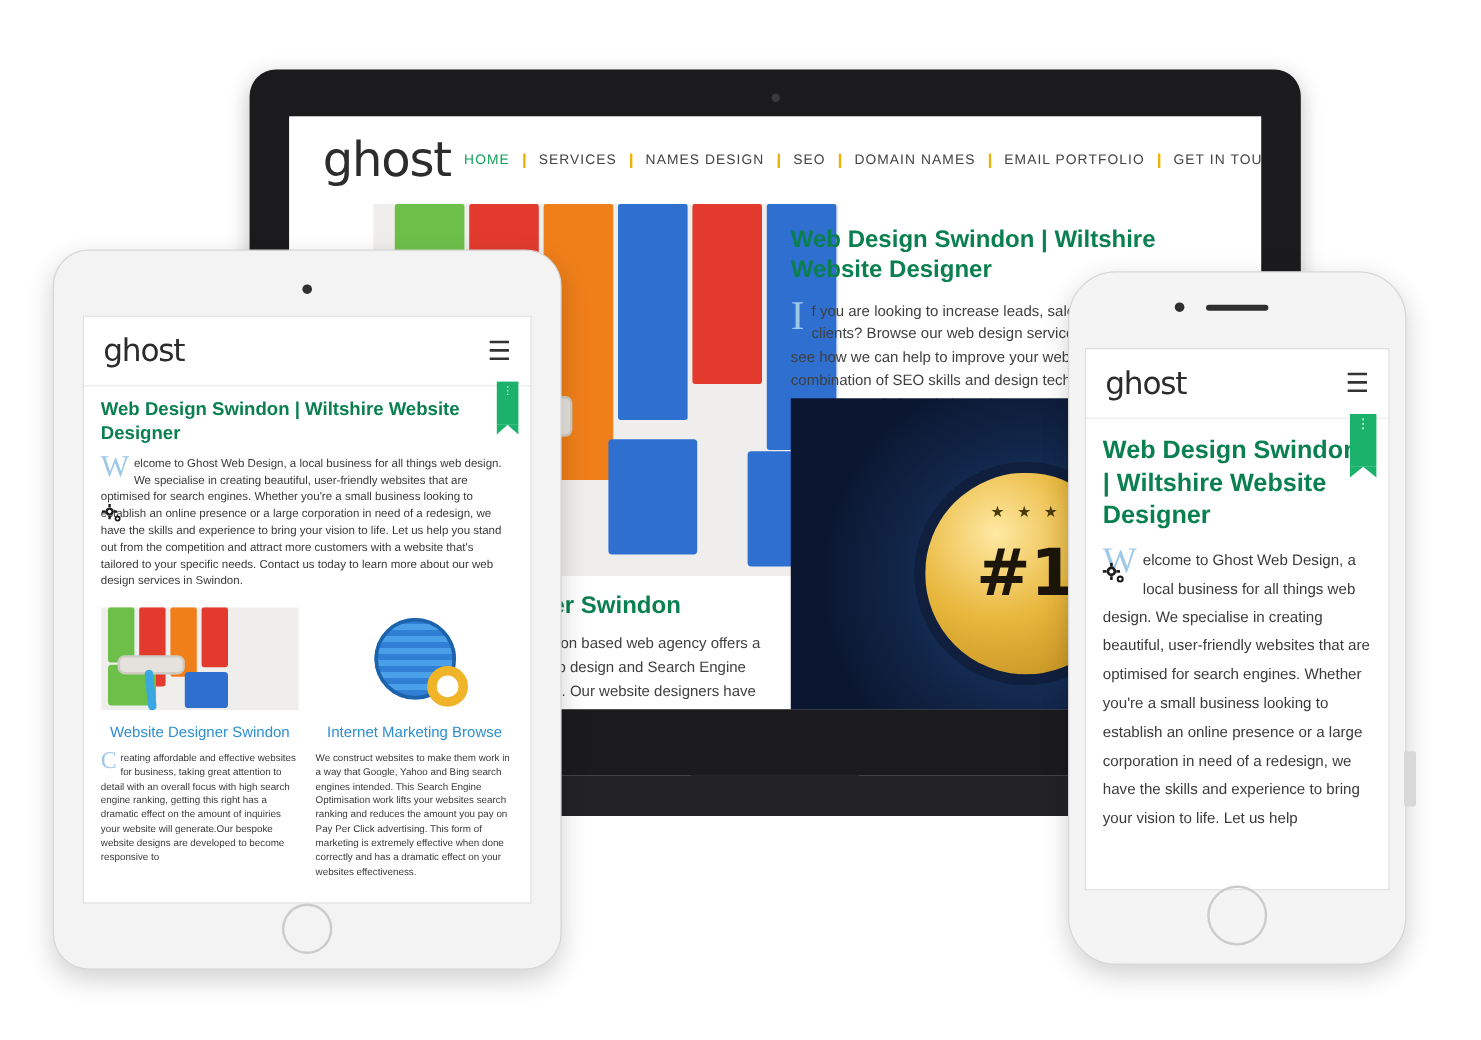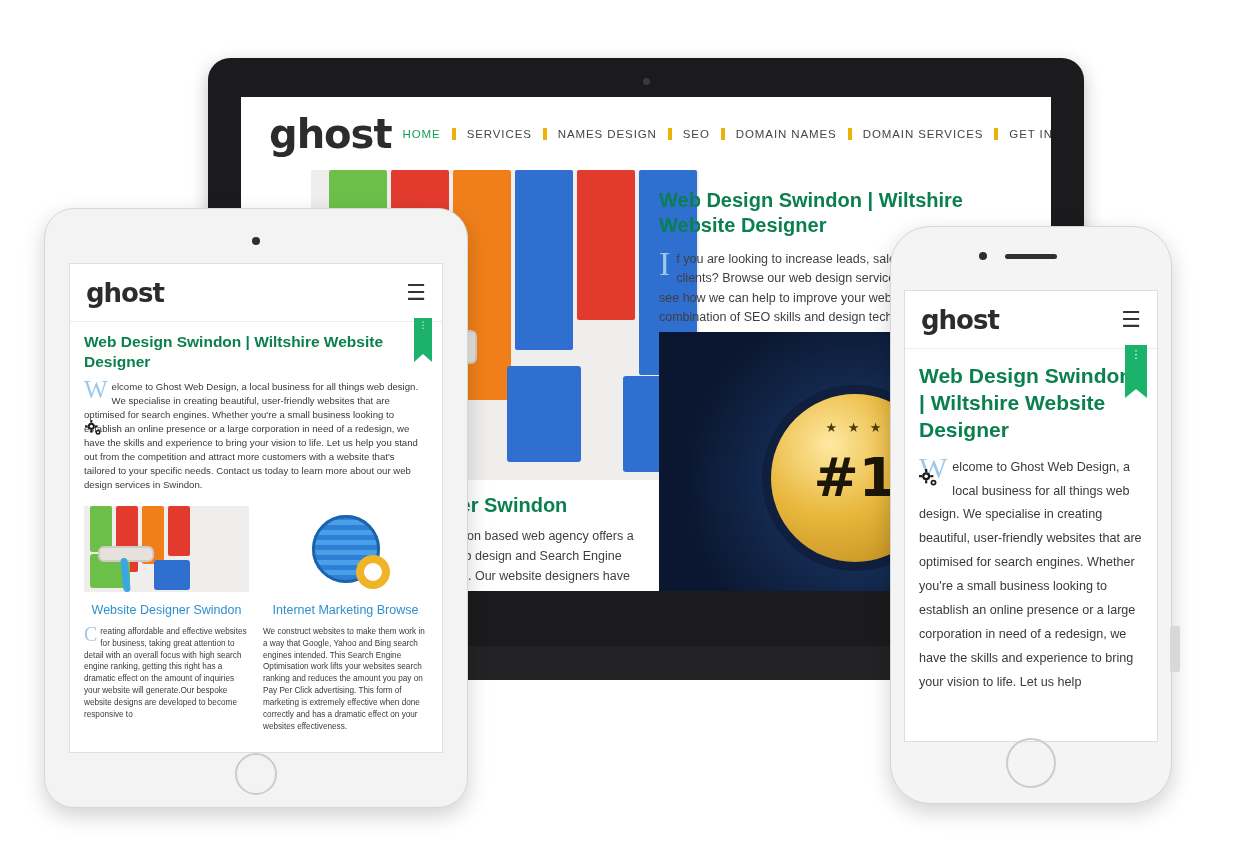--- a/index.html
+++ b/index.html
@@ -40,29 +40,29 @@
     width:140px; height:10px; background:#151517; border-radius:0 0 8px 8px;
   }
 
   
   .site-header {
     height:73px; display:flex; align-items:center; padding:0 0 0 28px;
     background:#fff;
   }
   .logo {
     font-family:"DejaVu Sans", sans-serif;
-    font-weight:700; color:#2c2c2c; letter-spacing:-1px;
+    font-weight:400; color:#2c2c2c; letter-spacing:-1px;
   }
   .logo-lg { font-size:40px; }
   .nav {
     margin-left:auto; display:flex; align-items:center; padding-right:26px;
   }
   .nav-item {
     font-size:11.5px; letter-spacing:.9px; color:#444; padding:0 11px;
-    white-space:nowrap; border-right:4px solid #eab308;
+    white-space:nowrap; border-right:2px solid #eab308;
   }
   .nav-item:last-child { border-right:none; }
   .nav-item.active { color:#14a05a; }
 
   .site-body { position:relative; height:421px; background:#fff; }
   .hero-left { position:absolute; left:70px; top:0; width:388px; height:310px; overflow:hidden; }
   .paint-art { position:absolute; inset:0; background:#efeeec; }
   .paint-art .stripe { position:absolute; top:0; width:58px; height:122px; border-radius:2px; }
   .paint-art .roller-handle {
     position:absolute; left:105px; top:200px; width:14px; height:100px;
@@ -175,21 +175,21 @@
       <div class="laptop-screen">
 
         <div class="site-header">
           <div class="logo logo-lg">ghost</div>
           <div class="nav">
             <div class="nav-item active">HOME</div>
             <div class="nav-item">SERVICES</div>
             <div class="nav-item">NAMES DESIGN</div>
             <div class="nav-item">SEO</div>
             <div class="nav-item">DOMAIN NAMES</div>
-            <div class="nav-item">DOMAIN SERVICES</div>
+            <div class="nav-item">EMAIL PORTFOLIO</div>
             <div class="nav-item">GET IN TOUCH...</div>
           </div>
         </div>
 
         <div class="site-body">
 
           <div class="hero-left">
             <div class="paint-art">
               <div class="stripe" style="left:18px;  background:#6cc04a;"></div>
               <div class="stripe" style="left:80px;  background:#e23b2e; height:200px;"></div>

